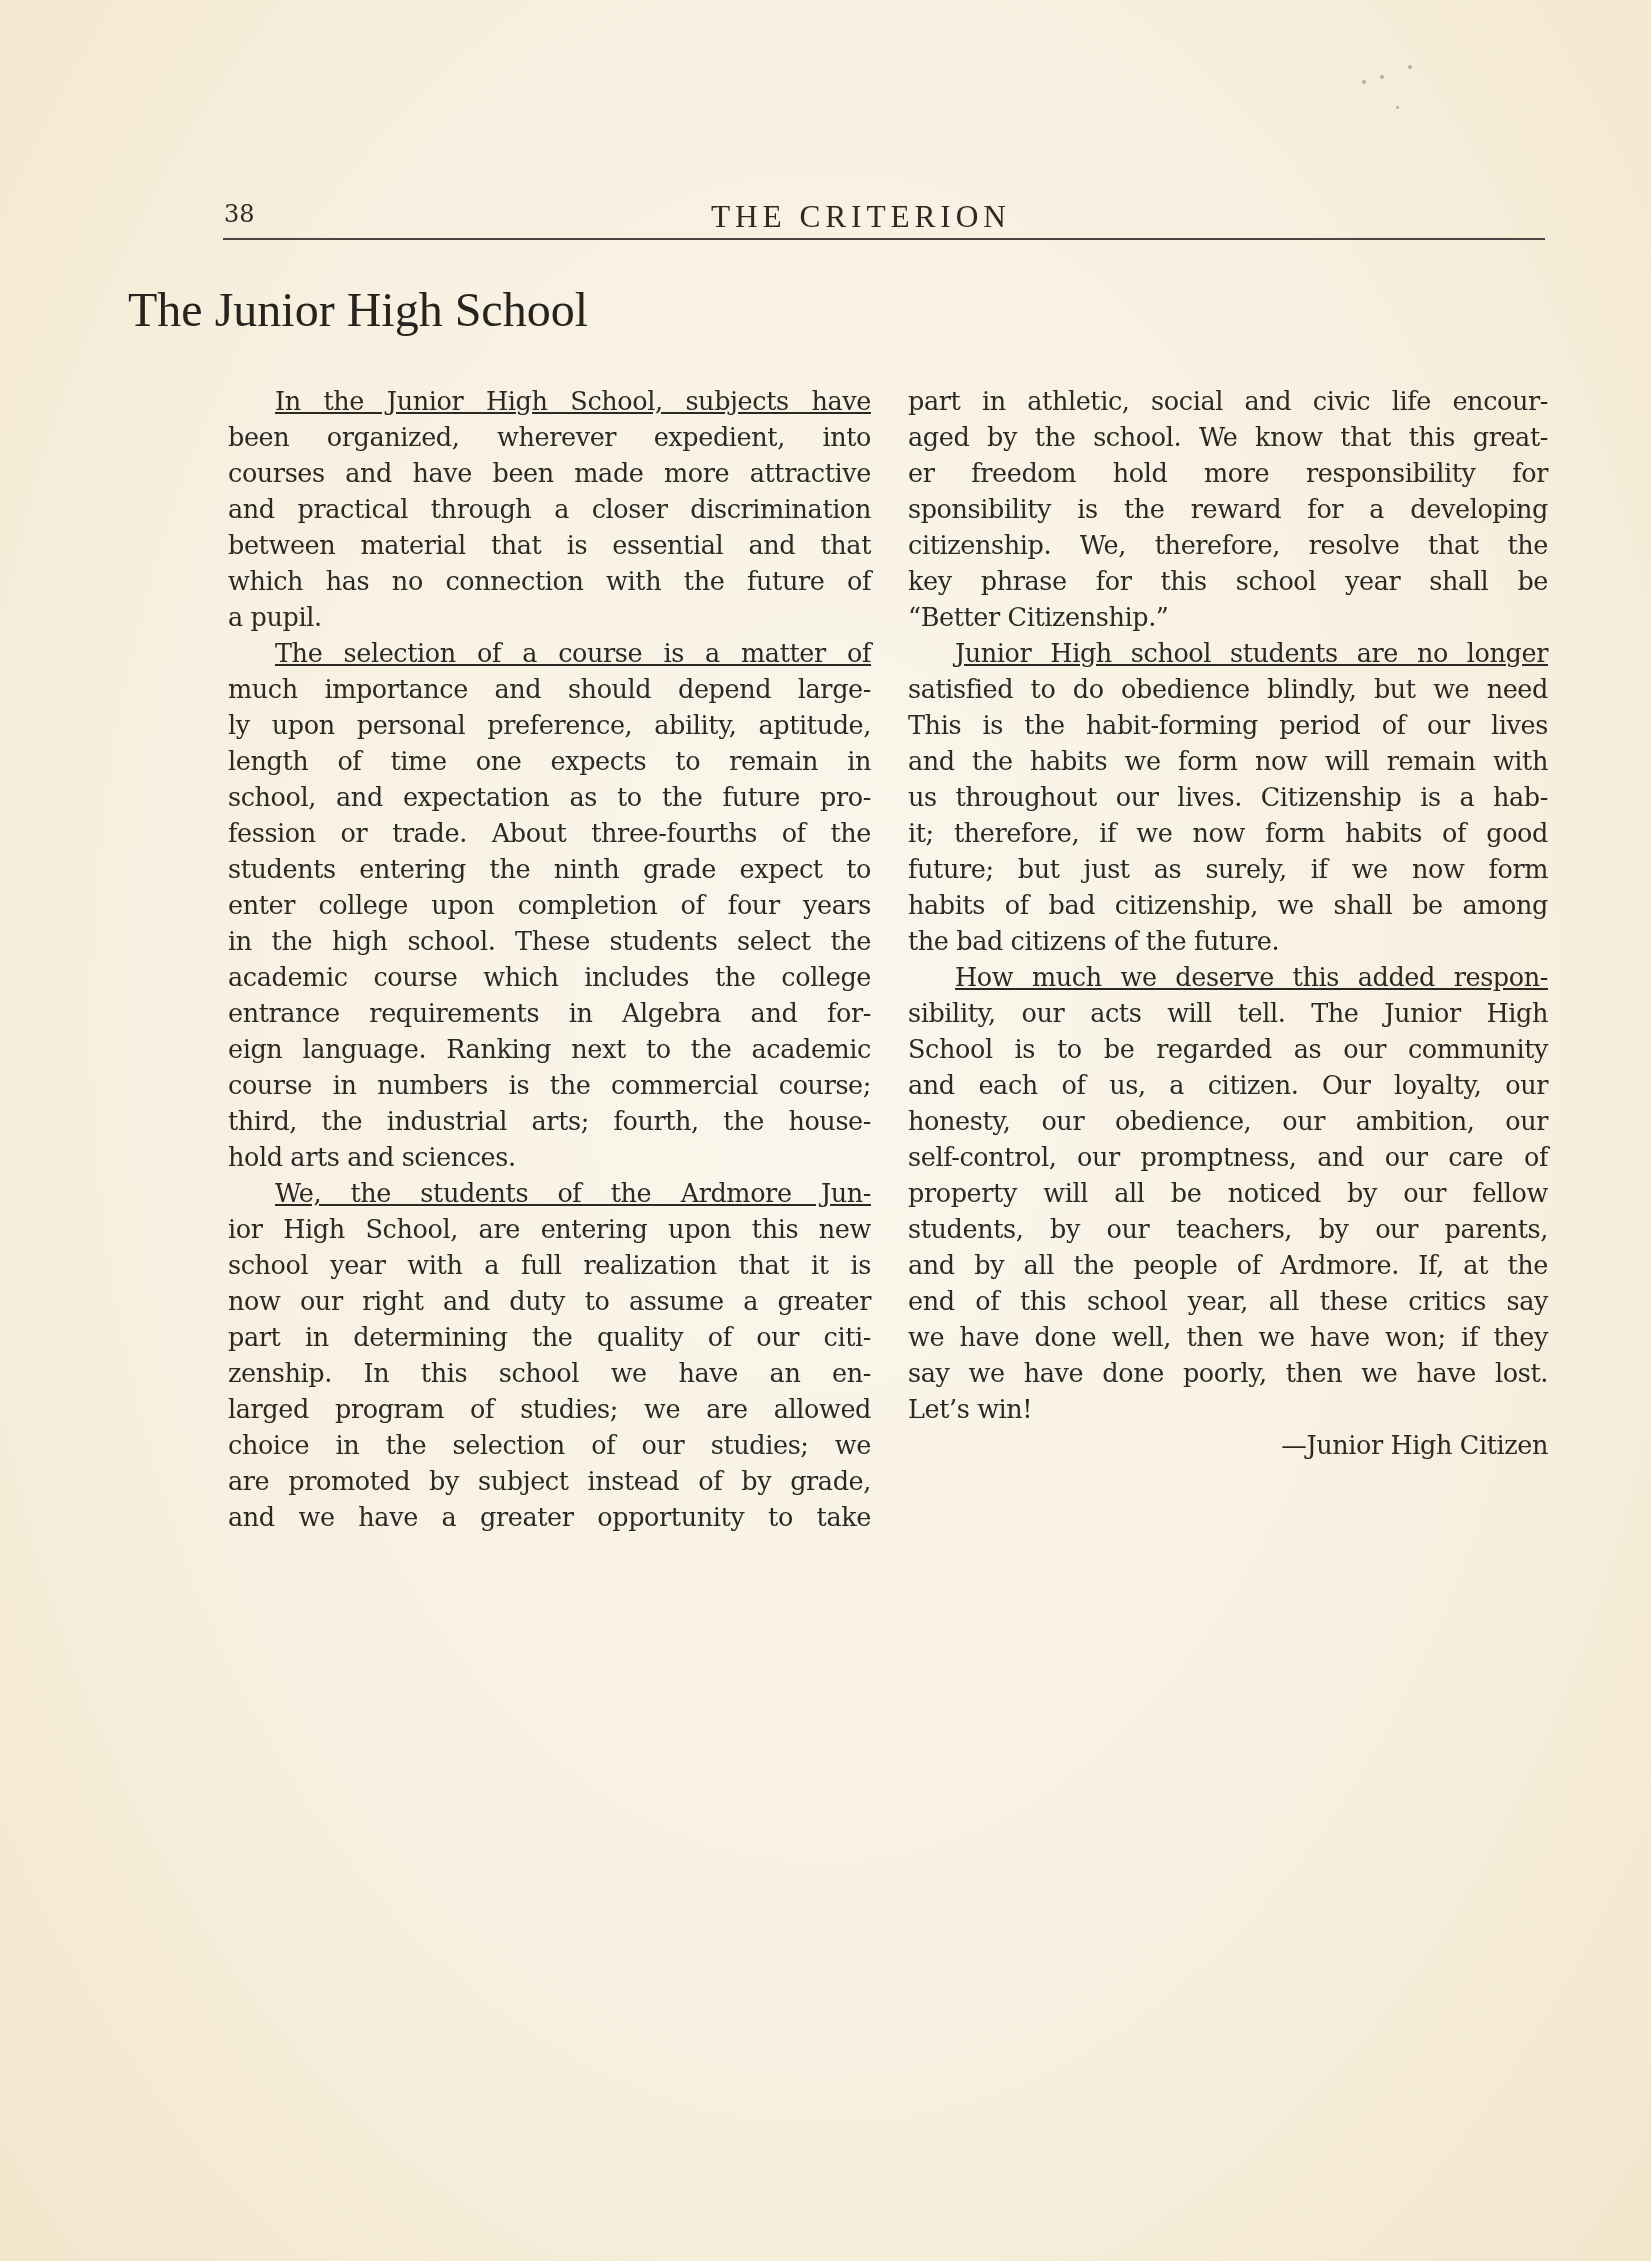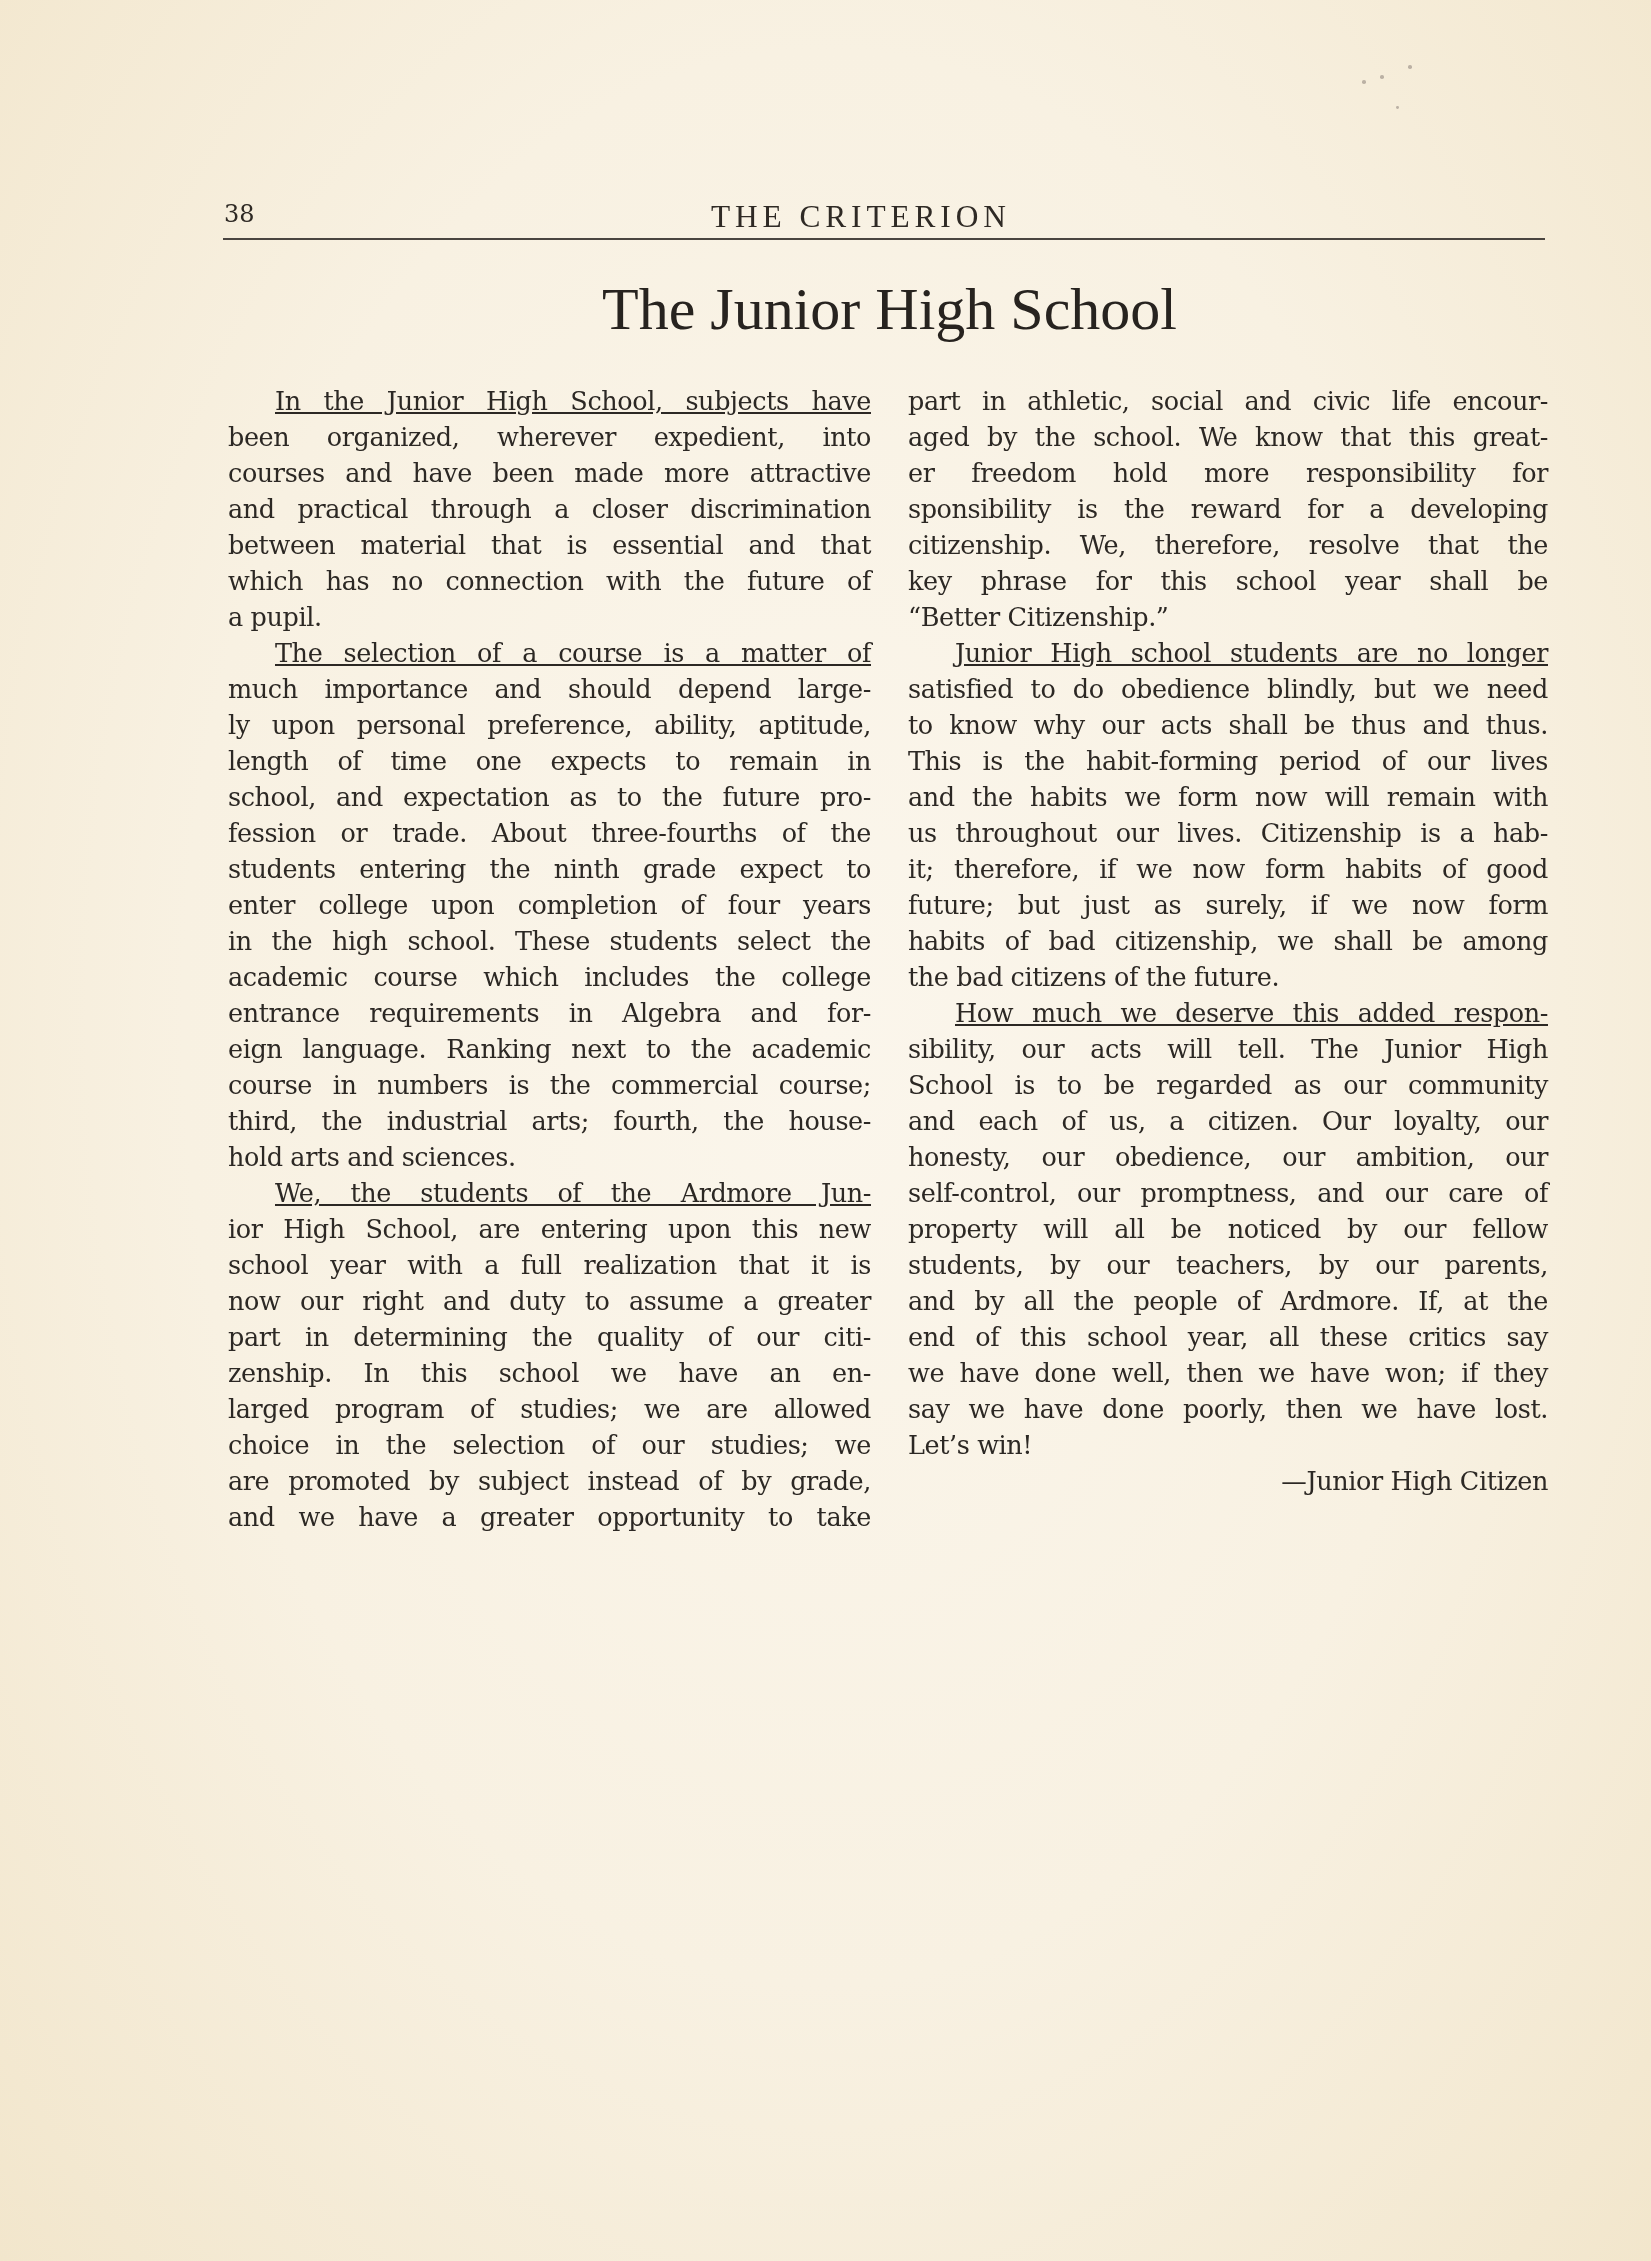--- a/index.html
+++ b/index.html
@@ -22,23 +22,23 @@
     position: absolute; left: 711px; top: 200px; width: 359px;
     font-family: "Liberation Serif", serif; font-size: 32px; line-height: 32px;
     letter-spacing: 5px; color: #2f2a25; white-space: nowrap;
     transform: scaleX(0.98); transform-origin: left top;
   }
   .header-rule {
     position: absolute; left: 223px; top: 238px; width: 1322px; height: 2.2px;
     background: #4a4540;
   }
   .title {
-    position: absolute; left: 0; top: 270px; width: 1651px; text-align: center;
+    position: absolute; left: 0; top: 270px; width: 1651px; text-align: left;
     padding-left: 128px; box-sizing: border-box;
-    font-family: "Liberation Serif", serif; font-size: 60px; line-height: 79px;
+    font-family: "Liberation Serif", serif; font-size: 48px; line-height: 79px;
     color: #27231f; letter-spacing: 0px;
   }
   .column { position: absolute; top: 383px; }
   .col-left { left: 228px; width: 643px; }
   .col-right { left: 908px; width: 640px; }
   .line {
     display: block; height: 36px; line-height: 36px;
     font-family: "DejaVu Serif", serif; font-size: 25.5px;
     text-align: justify; text-align-last: justify; white-space: nowrap;
     overflow: visible; letter-spacing: -0.4px; color: #2c2824;
@@ -95,21 +95,20 @@
   <div class="column col-right" id="col-right">
       <span class="line">part in athletic, social and civic life encour-</span>
       <span class="line">aged by the school. We know that this great-</span>
       <span class="line">er freedom hold more responsibility for</span>
       <span class="line">sponsibility is the reward for a developing</span>
       <span class="line">citizenship. We, therefore, resolve that the</span>
       <span class="line">key phrase for this school year shall be</span>
       <span class="line last">“Better Citizenship.”</span>
       <span class="line indent">Junior High school students are no longer</span>
       <span class="line">satisfied to do obedience blindly, but we need</span>
-      <span class="line">to know why our acts shall be thus and thus.</span>
       <span class="line">This is the habit-forming period of our lives</span>
       <span class="line">and the habits we form now will remain with</span>
       <span class="line">us throughout our lives. Citizenship is a hab-</span>
       <span class="line">it; therefore, if we now form habits of good</span>
       <span class="line">future; but just as surely, if we now form</span>
       <span class="line">habits of bad citizenship, we shall be among</span>
       <span class="line last">the bad citizens of the future.</span>
       <span class="line indent">How much we deserve this added respon-</span>
       <span class="line">sibility, our acts will tell. The Junior High</span>
       <span class="line">School is to be regarded as our community</span>

